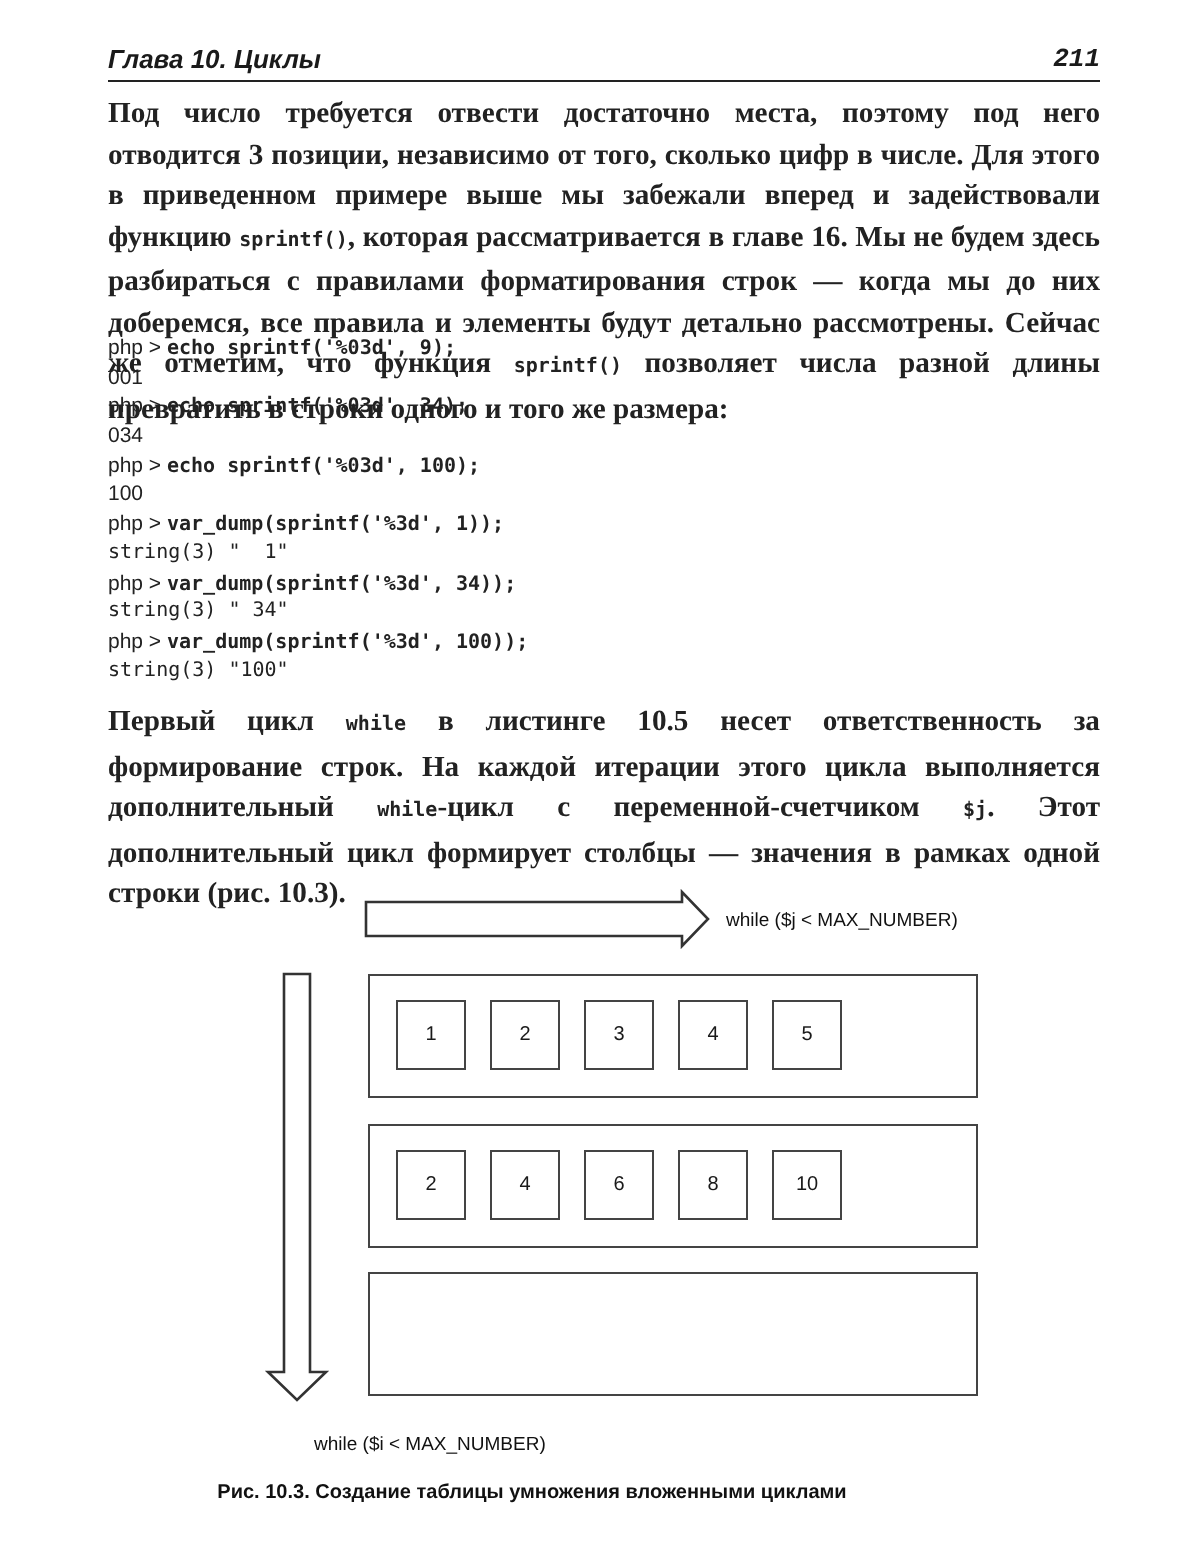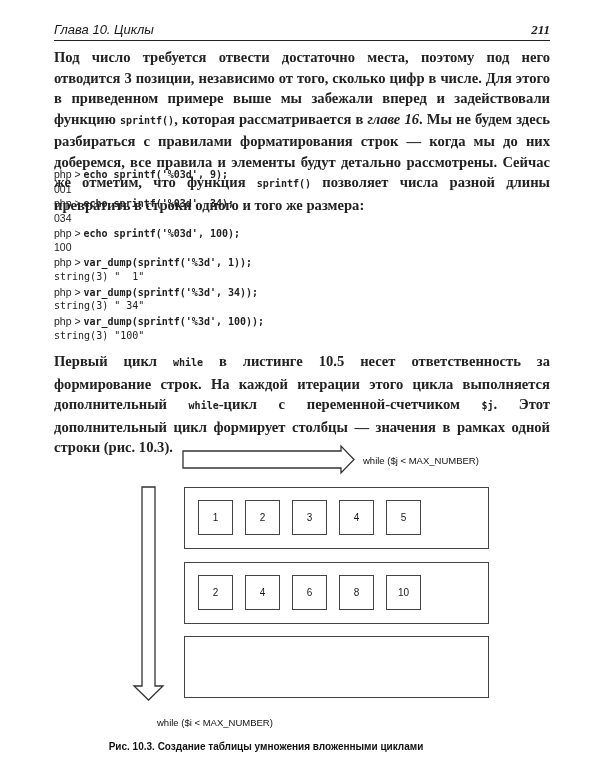--- a/index.html
+++ b/index.html
@@ -1,22 +1,22 @@
 <!DOCTYPE html>
 <html><head>
   <meta charset="utf-8">
   <style>
     html, body { margin:0; padding:0; background:#ffffff; }
     body { width:600px; height:784px; position:relative; overflow:hidden; color:#1a1a1a; }
     .header { position:absolute; left:54px; top:22px; width:496px; height:18px; border-bottom:1.5px solid #222; }
-    .header .chapter { position:absolute; left:0; top:0; font-family:"Liberation Sans", sans-serif; font-style:italic; font-weight:normal; font-size:13px; }
-    .header .pageno { position:absolute; right:0; top:0; font-family:Liberation Serif, serif; font-style:italic; font-weight:bold; font-size:13px; }
+    .header .chapter { position:absolute; left:0; top:0; font-family:"Liberation Sans", sans-serif; font-style:italic; font-weight:bold; font-size:13px; }
+    .header .pageno { position:absolute; right:0; top:0; font-family:Liberation Mono, monospace; font-style:italic; font-weight:bold; font-size:13px; }
     .para { position:absolute; left:54px; width:496px; font-family:"Liberation Serif", serif; font-size:14.6px; line-height:20.5px; text-align:justify; font-weight:bold; color:#222; }
     .para .mono { font-family:"DejaVu Sans Mono", monospace; font-size:10px; font-weight:bold; }
-    .para .it { font-style:italic; }
+    .para .it { }
     .code { position:absolute; left:54px; top:167px; font-family:"DejaVu Sans Mono", monospace; font-size:10px; line-height:14.7px; color:#222; }
     .code .line { white-space:pre; height:14.7px; }
     .code .out { font-family:"Liberation Sans", sans-serif; font-size:10.5px; }
     .code .out.mono { font-family:"DejaVu Sans Mono", monospace; font-size:10px; }
     .code b { font-weight:bold; }
     .fig { position:absolute; left:16px; top:0; width:600px; height:784px; }
     .row-box { position:absolute; left:168px; width:305px; height:62px; border:1.2px solid #444; box-sizing:border-box; }
     .cell { position:absolute; top:12px; width:35px; height:35px; border:1.2px solid #444; box-sizing:border-box; font-family:"Liberation Sans", sans-serif; font-size:10px; display:flex; align-items:center; justify-content:center; }
     .label { position:absolute; font-family:"Liberation Sans", sans-serif; font-size:9.5px; color:#111; }
     .caption { position:absolute; left:0; width:500px; top:741px; text-align:center; font-family:"Liberation Sans", sans-serif; font-weight:bold; font-size:10px; color:#111; }

